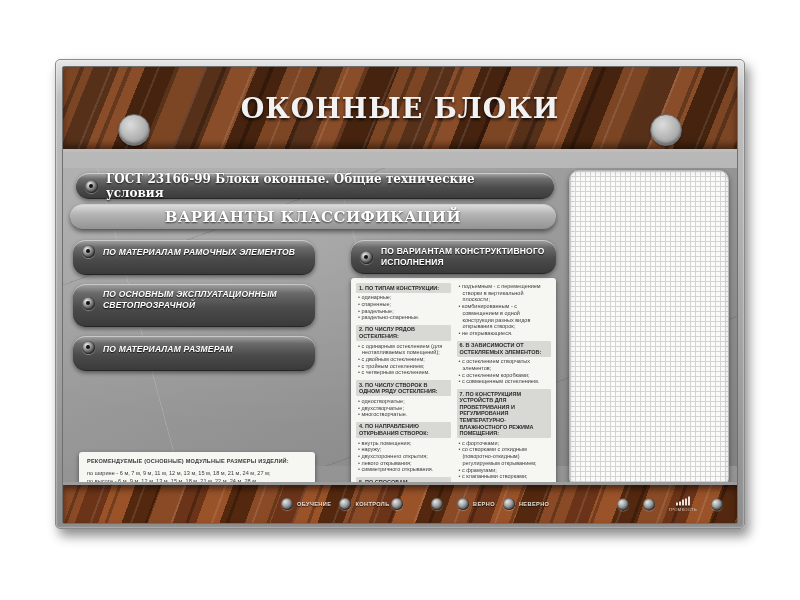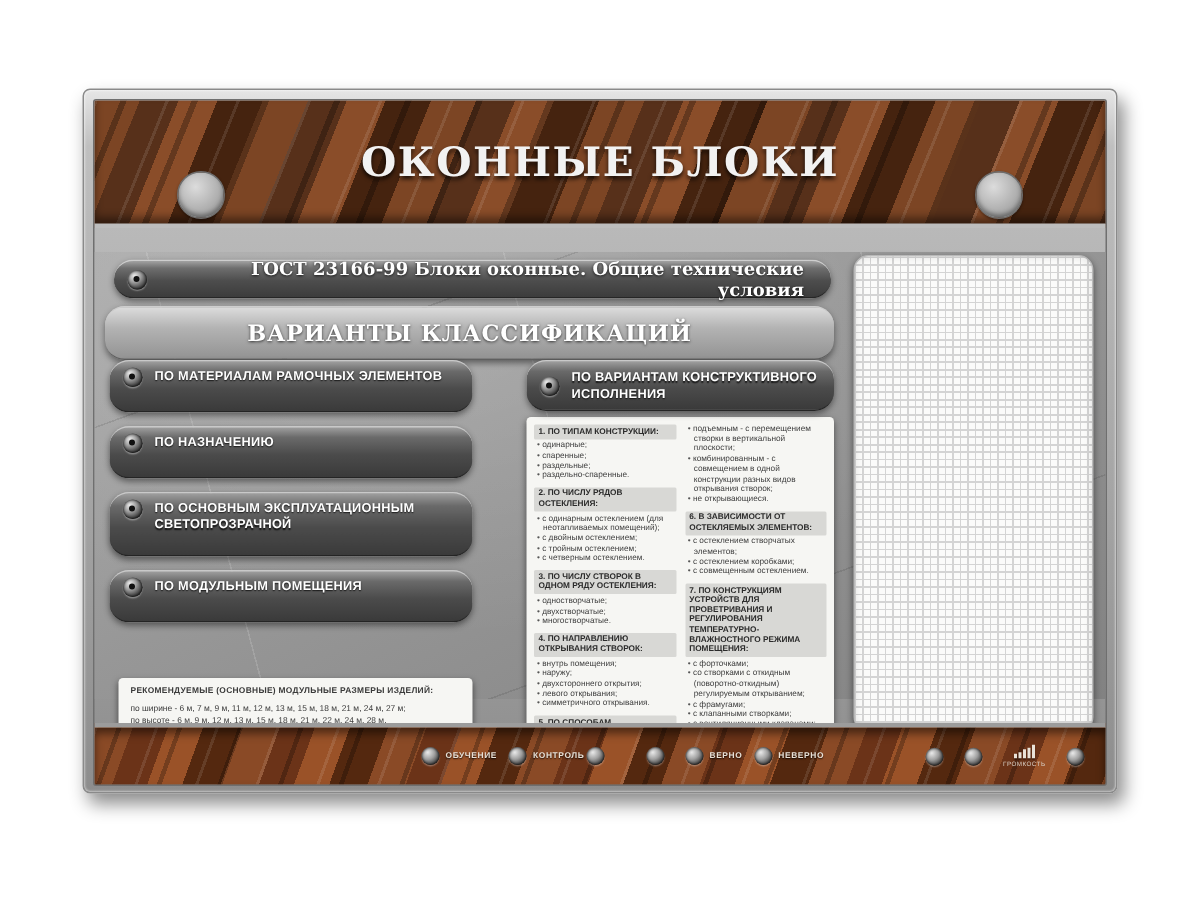--- a/index.html
+++ b/index.html
@@ -54,36 +54,36 @@
   .pill.light{background:linear-gradient(180deg,#dcdcdc 0%,#b3b3b3 40%,#939393 100%);border-bottom:1px solid #5f5f5f;}
   .bullet{
     flex:0 0 auto;width:13px;height:13px;border-radius:50%;
     background:radial-gradient(circle at 35% 30%, #ececec, #9d9d9d 35%, #3b3b3b 72%, #181818);
     box-shadow:0 1px 1px rgba(255,255,255,.35), inset 0 0 2px #000;
     margin:0 8px 0 9px;position:relative;
   }
   .bullet::after{content:"";position:absolute;left:4px;top:4px;width:4px;height:4px;border-radius:50%;background:#111;}
   .gost-bar{left:13px;top:5px;width:478px;height:26px;}
   .gost-text{
-    flex:1;text-align:right;font-family:"DejaVu Serif", serif;font-weight:bold;font-size:12px;
+    flex:1;text-align:left;font-family:"DejaVu Serif", serif;font-weight:bold;font-size:12px;
     text-shadow:0 1px 2px rgba(0,0,0,.8);padding-right:18px;
   }
-  .subtitle-bar{left:7px;top:36px;width:486px;height:36px;justify-content:center;}
+  .subtitle-bar{left:7px;top:36px;width:486px;height:26px;justify-content:center;}
   .subtitle-text{
     font-family:"DejaVu Serif", serif;font-weight:bold;font-size:15px;color:#fff;
     text-shadow:0 1px 2px rgba(0,0,0,.7);letter-spacing:.5px;
   }
   
   .left-col{position:absolute;left:10px;top:72px;width:242px;display:flex;flex-direction:column;gap:9px;}
   .tab{
     position:relative;box-sizing:border-box;border-radius:13px;min-height:24px;
     background:linear-gradient(180deg,#9e9e9e 0%,#6a6a6a 20%,#4b4b4b 55%,#3a3a3a 100%);
     border-top:1px solid #c9c9c9;border-bottom:1px solid #242424;
     box-shadow:0 2px 4px rgba(0,0,0,.45);
-    display:flex;align-items:flex-start;padding:4px 10px 16px 0;color:#fff;
+    display:flex;align-items:flex-end;padding:4px 10px 16px 0;color:#fff;font-style:italic;
   }
   .tab-label{font-size:8.5px;font-weight:bold;letter-spacing:.2px;line-height:1.25;text-shadow:0 1px 1px rgba(0,0,0,.8);}
   
   .note-panel{
     position:absolute;left:16px;top:284px;width:236px;height:44px;box-sizing:border-box;
     background:#f6f6f3;border-radius:3px;box-shadow:0 2px 4px rgba(0,0,0,.5);
     padding:6px 8px;color:#3a3a3a;
   }
   .note-title{font-size:5.6px;font-weight:bold;letter-spacing:.2px;margin-bottom:5px;}
   .note-line{font-size:5.6px;line-height:1.5;}
@@ -168,34 +168,30 @@
       </div>
 
       <div class="left-col">
 
           <div class="tab">
             <span class="bullet"></span>
             <span class="tab-label">ПО МАТЕРИАЛАМ РАМОЧНЫХ ЭЛЕМЕНТОВ</span>
           </div>
 
 
-          <div class="tab">
-            <span class="bullet"></span>
-            <span class="tab-label">ПО НАЗНАЧЕНИЮ</span>
-          </div>
 
 
           <div class="tab">
             <span class="bullet"></span>
             <span class="tab-label">ПО ОСНОВНЫМ ЭКСПЛУАТАЦИОННЫМ СВЕТОПРОЗРАЧНОЙ</span>
           </div>
 
           <div class="tab">
             <span class="bullet"></span>
-            <span class="tab-label">ПО МОДУЛЬНЫМ ПОМЕЩЕНИЯ</span>
+            <span class="tab-label">ПО МАТЕРИАЛАМ РАЗМЕРАМ</span>
           </div>
         </div>
 
       <div class="note-panel">
         <div class="note-title">РЕКОМЕНДУЕМЫЕ (ОСНОВНЫЕ) МОДУЛЬНЫЕ РАЗМЕРЫ ИЗДЕЛИЙ:</div>
         <div class="note-line">по ширине - 6 м, 7 м, 9 м, 11 м, 12 м, 13 м, 15 м, 18 м, 21 м, 24 м, 27 м;</div>
         <div class="note-line">по высоте - 6 м, 9 м, 12 м, 13 м, 15 м, 18 м, 21 м, 22 м, 24 м, 28 м.</div>
       </div>
 
       <div class="center-col">

